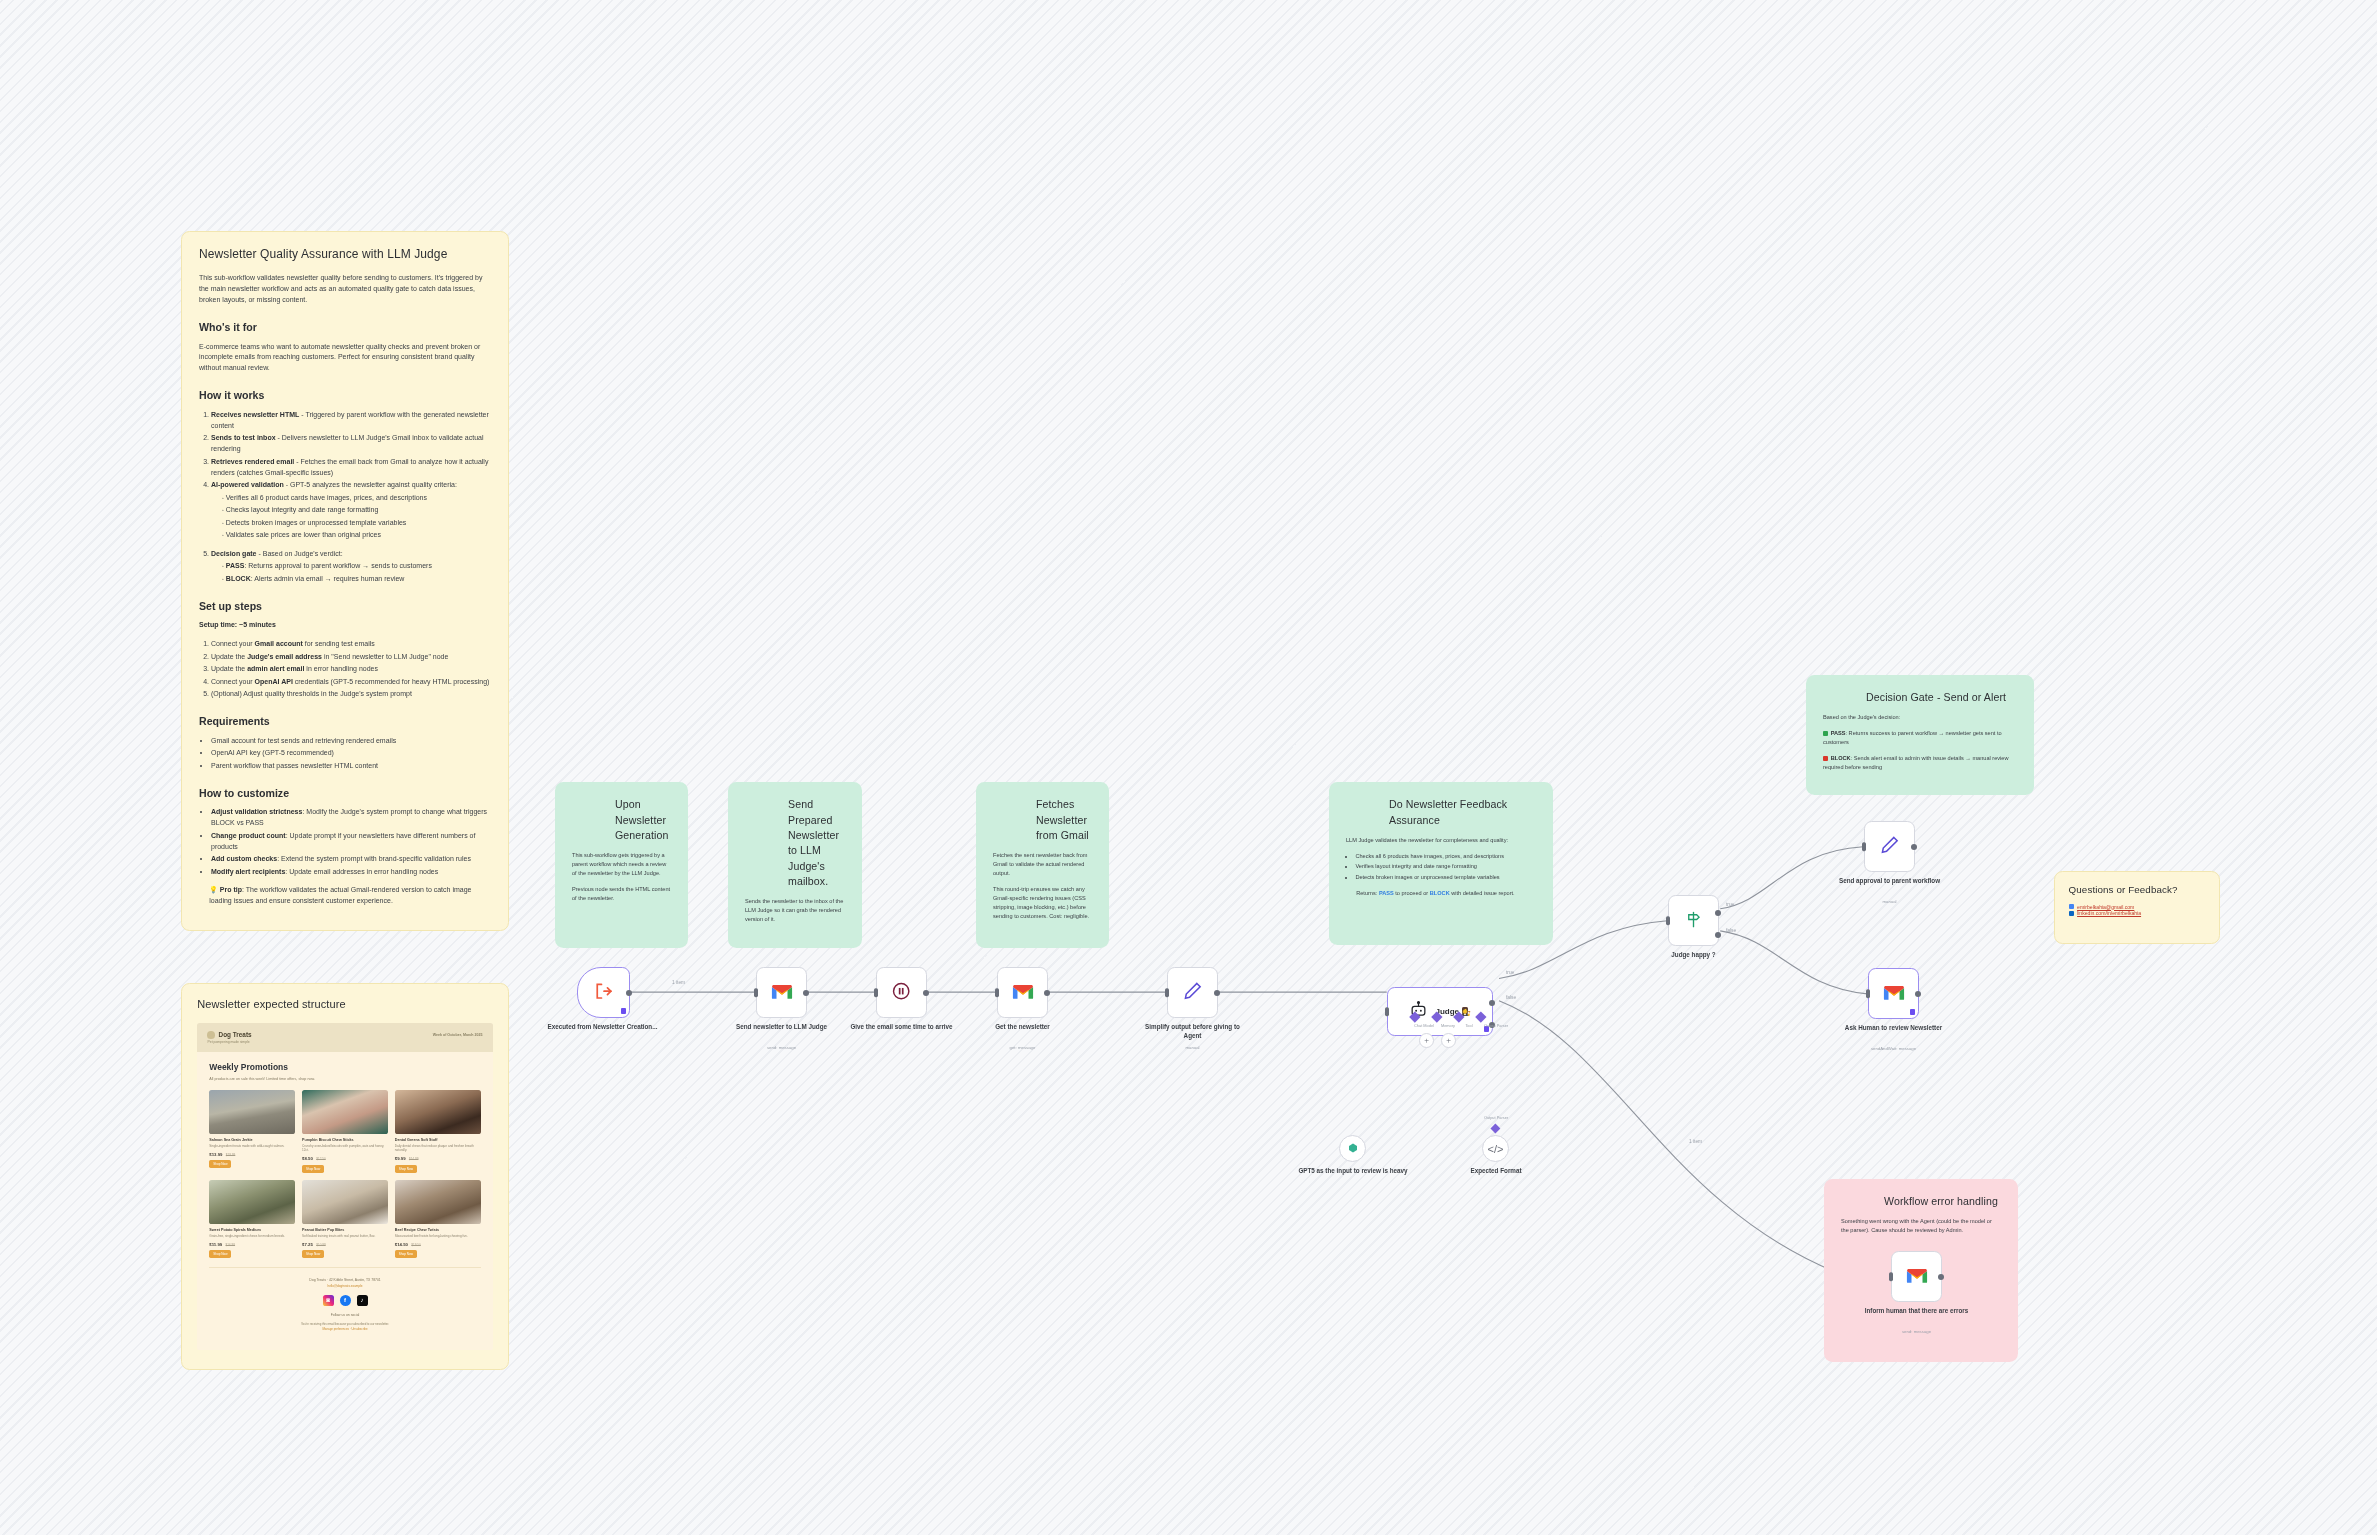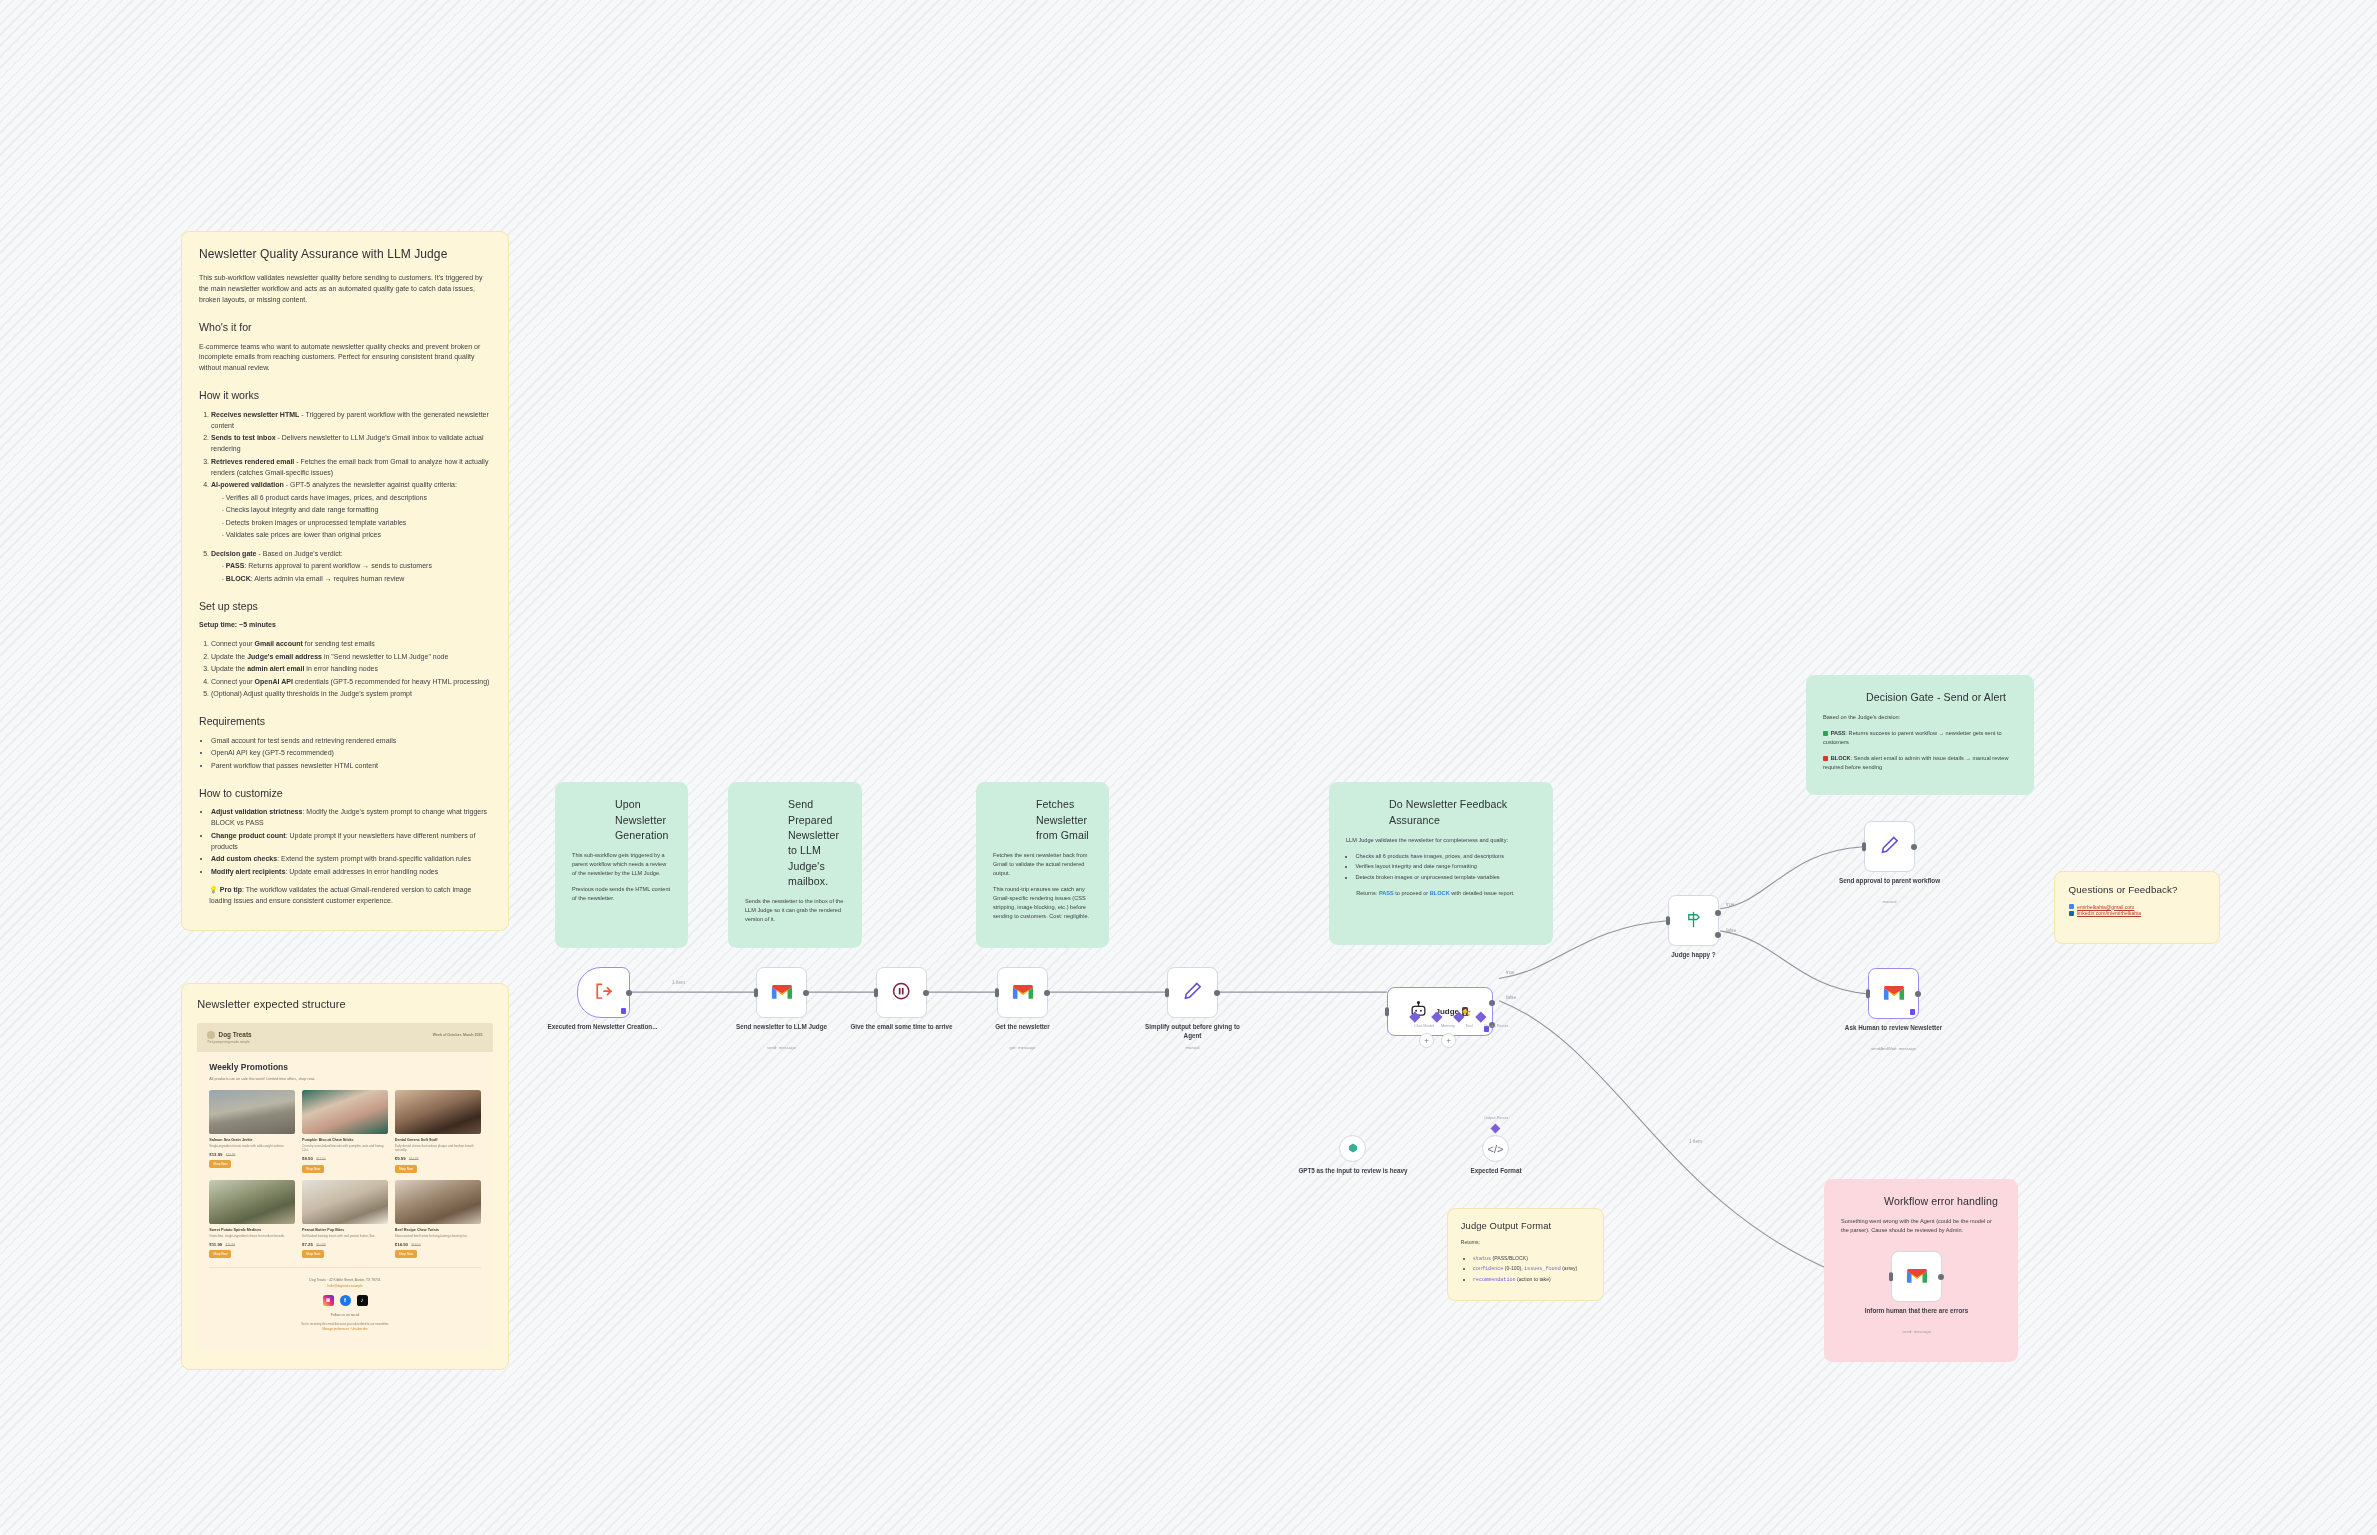--- a/index.html
+++ b/index.html
@@ -17,21 +17,21 @@
   }
   .canvas { position:absolute; inset:0; }
   .abs { position:absolute; }
 
   
   .note { border-radius:8.5px; padding:15.3px 17px; }
   .note.yellow { background:#fdf6d8; border:0.9px solid #f2e6b0; }
   .note.green  { background:#cdeedd; }
   .note.pink   { background:#fbd9de; }
   .note h2 { margin:0 0 12px; font-size:12.8px; font-weight:400; color:#2d2f33; letter-spacing:0.1px;}
-  .note h3 { margin:15.3px 0 8.5px; font-size:11.5px; font-weight:400; color:#2d2f33;}
+  .note h3 { margin:15.3px 0 8.5px; font-size:11.5px; font-weight:700; color:#2d2f33;}
   .note p  { margin:0 0 7.7px; font-size:7px; line-height:1.55; color:#3b3f45;}
   .note ol, .note ul { margin:0 0 7.7px; padding-left:12px; }
   .note li { font-size:7px; line-height:1.55; color:#3b3f45; margin-bottom:1.7px;}
   .note li ul { margin-top:1.7px; padding-left:11px; list-style-type:none;}
   .note li ul li:before { content:"‧ "; }
   .b { font-weight:700; color:#2d2f33; }
 
   
   #doc-note { left:181px; top:231px; width:328px; }
   #doc-note h2 { font-size:12px; }
@@ -363,29 +363,20 @@
   <div class="link-row">
     <span class="ic mail"></span>
     <a href="#">emirbelkahia@gmail.com</a>
   </div>
   <div class="link-row">
     <span class="ic li"></span>
     <a href="#">linkedin.com/in/emirbelkahia</a>
   </div>
 </div>
 
-<div class="note yellow abs" id="note-judgefmt">
-  <h2>Judge Output Format</h2>
-  <p>Returns:</p>
-  <ul id="fmt-items">
-        <li><span class="code">status</span> (PASS/BLOCK)</li>
-        <li><span class="code">confidence</span> (0-100), <span class="code">issues_found</span> (array)</li>
-        <li><span class="code">recommendation</span> (action to take)</li>
-      </ul>
-</div>
 
 <div class="note pink abs" id="note-error">
   <h2>Workflow error handling</h2>
   <p>Something went wrong with the Agent (could be the model or the parser). Cause should be reviewed by Admin.</p>
 </div>
 
 <div class="plus" style="left:579px; top:986px;">✛</div>
 
 <div class="node-wrap" style="left:577px; top:967px;">
   <div class="node trigger" style="left:0;top:0;">

